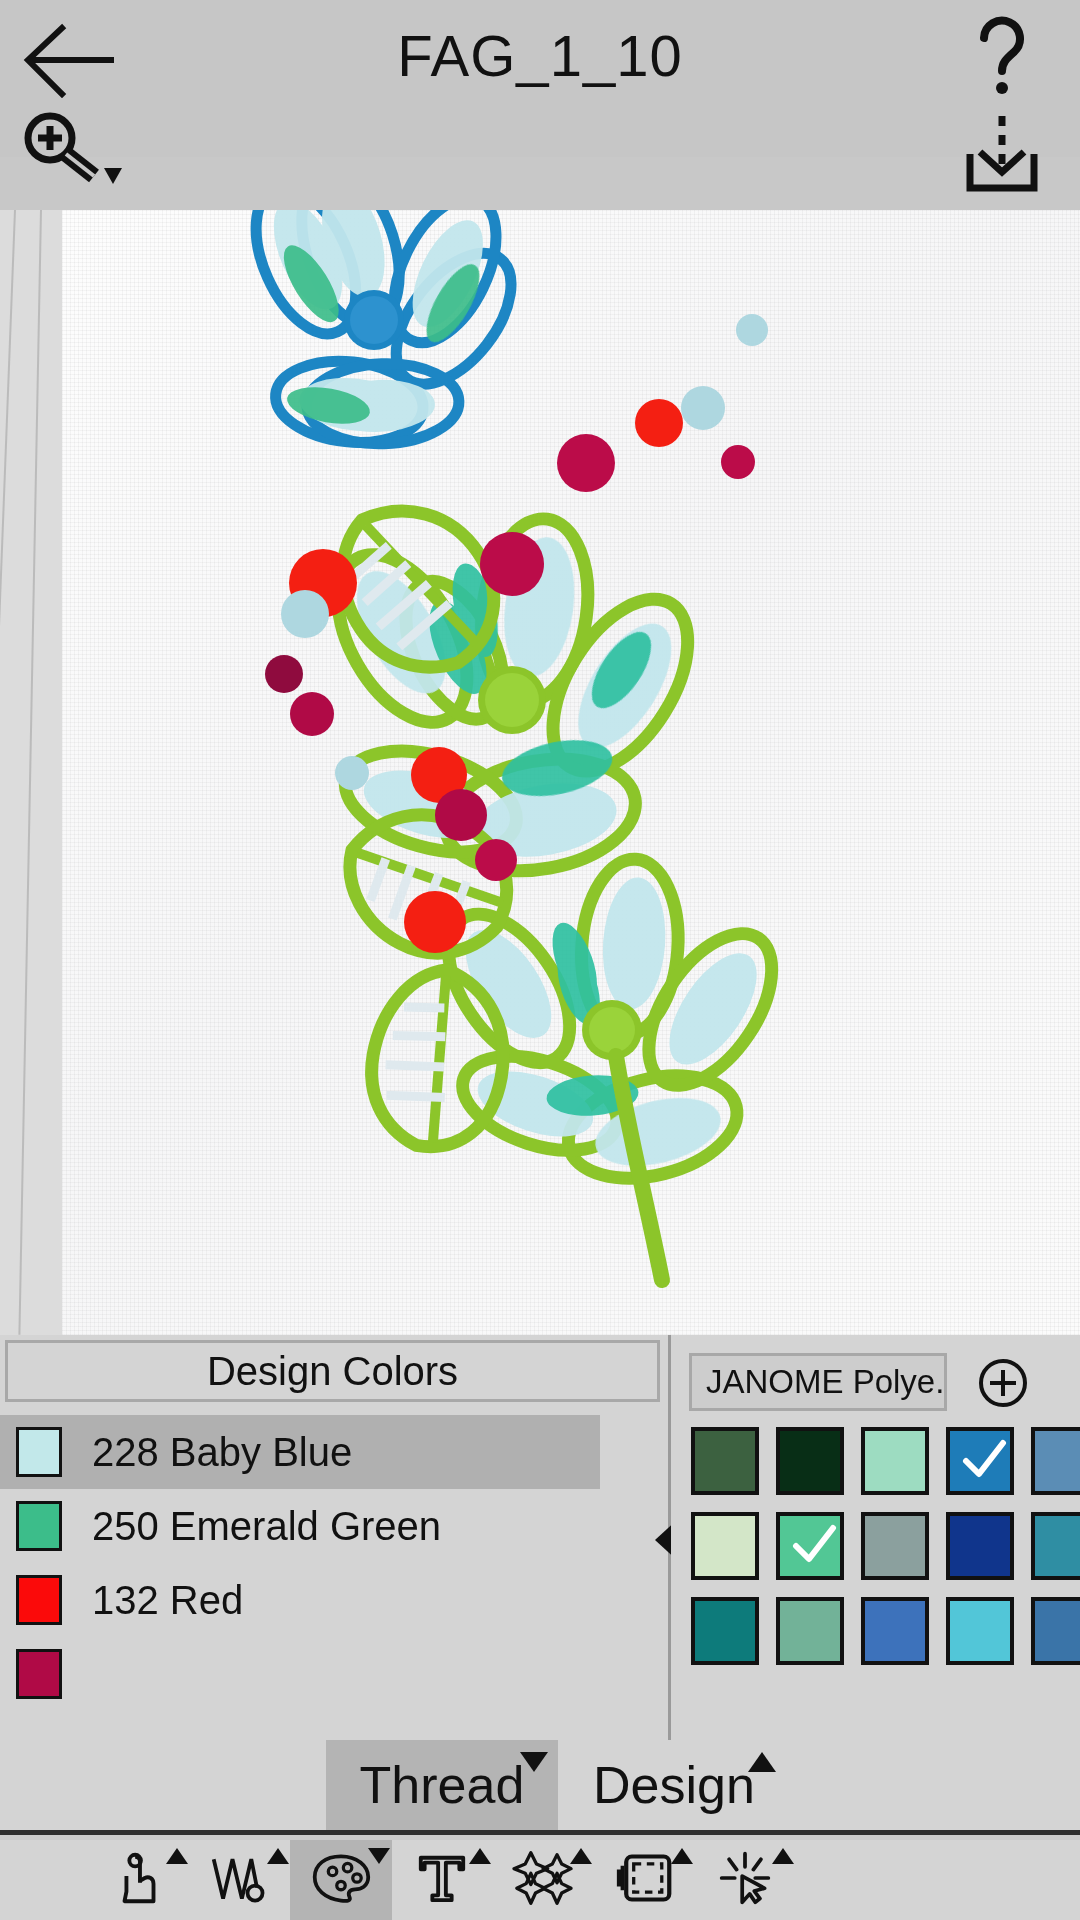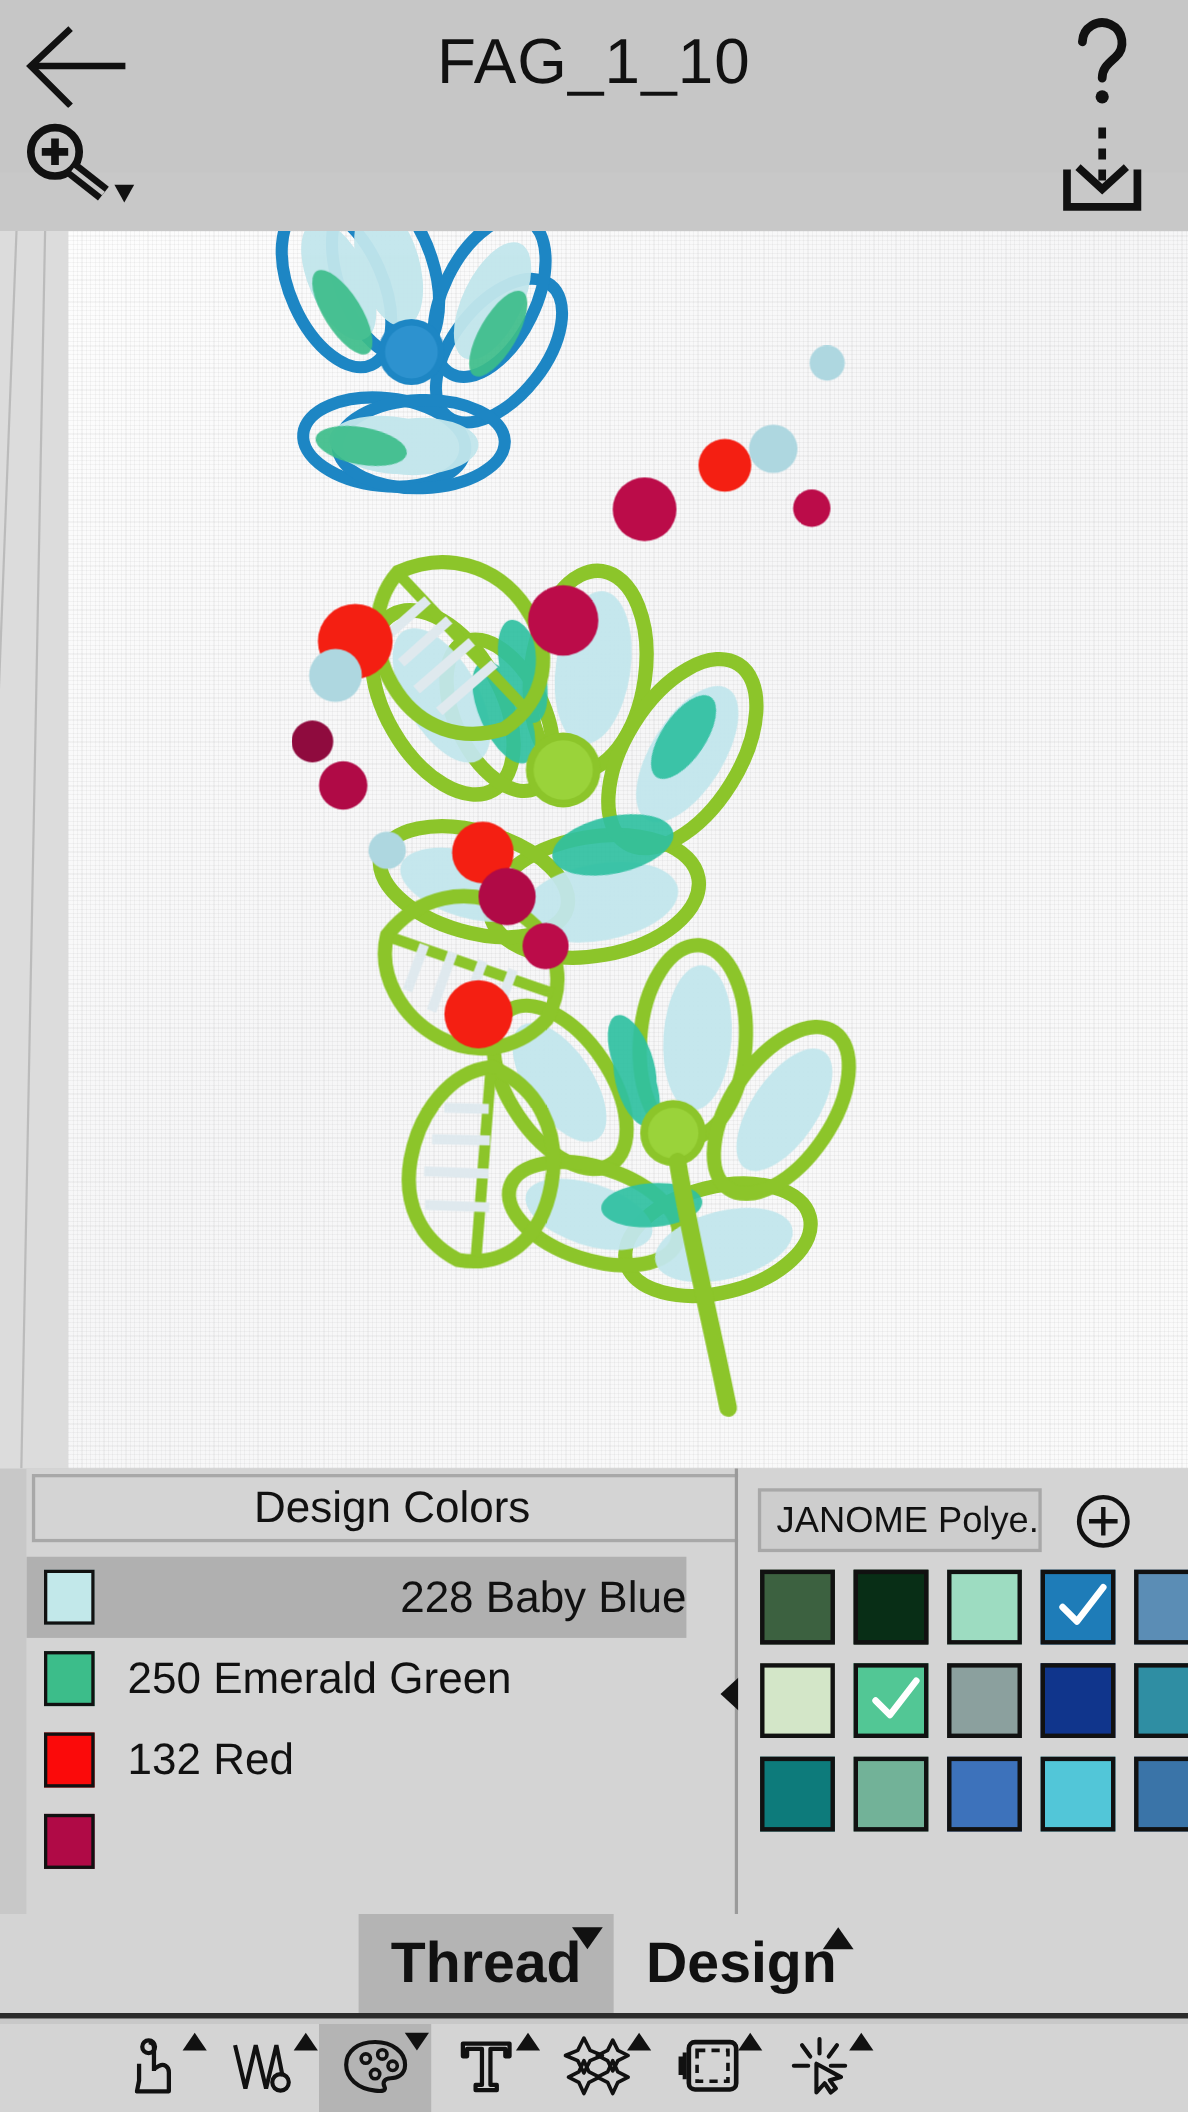--- a/index.html
+++ b/index.html
@@ -43,34 +43,33 @@
       repeating-linear-gradient(0deg, rgba(0,0,0,.035) 0 1px, transparent 1px 4px),
       repeating-linear-gradient(90deg, rgba(0,0,0,.035) 0 1px, transparent 1px 4px),
       linear-gradient(135deg,#fdfdfd 0%, #f6f6f7 45%, #fbfbfb 100%);
   }
   #design-svg { position:absolute; left:0; top:0; width:1018px; height:1125px; }
 
   
   #design-colors-panel {
     position:absolute; left:0; top:1335px; width:668px; height:405px;
     background:#d4d4d4;
-    margin-left:24px;
   }
   #dc-header {
     position:absolute; left:5px; top:5px; width:655px; height:62px;
     background:#d4d4d4; border:3px solid #a8a8a8;
     display:flex; align-items:center; justify-content:center;
     font-size:40px; color:#111; cursor:pointer;
   }
   #dc-list { position:absolute; left:0; top:80px; width:668px; height:325px; overflow:hidden; }
   .dc-row {
     position:relative; height:74px; display:flex; align-items:center;
     padding-left:16px; cursor:pointer;
   }
-  .dc-row.sel { background:#b0b0b0; width:600px;justify-content:space-between; }
+  .dc-row.sel { background:#b0b0b0; width:600px; }
   .dc-chip {
     width:46px; height:50px; border:3px solid #111; flex:0 0 auto;
   }
   .dc-label { margin-left:30px; font-size:40px; color:#111; white-space:nowrap; }
 
   #panel-divider {
     position:absolute; left:668px; top:1335px; width:3px; height:405px;
     background:#9a9a9a;
   }
   #divider-arrow {
@@ -101,21 +100,21 @@
     width:68px; height:68px; border:4px solid #111; position:relative;
     cursor:pointer;
   }
   .swatch .tick {
     position:absolute; left:10px; top:4px; width:48px; height:48px;
   }
 
   
   #tabs-bar {
     position:absolute; left:0; top:1740px; width:1080px; height:95px;
-    background:#d4d4d4; border-bottom:5px solid #2b2b2b;font-weight:bold;
+    background:#d4d4d4; border-bottom:5px solid #2b2b2b;
   }
   .tab {
     position:absolute; top:0; height:90px;
     display:flex; align-items:center; justify-content:center;
     font-size:52px; color:#111; cursor:pointer;
   }
   #tab-thread { left:326px; width:232px; background:#b4b4b4; }
   #tab-fabric { left:558px; width:232px; background:#d4d4d4; }
   .tab-tri { position:absolute; width:0; height:0; }
   .tri-down { border-left:14px solid transparent; border-right:14px solid transparent;

